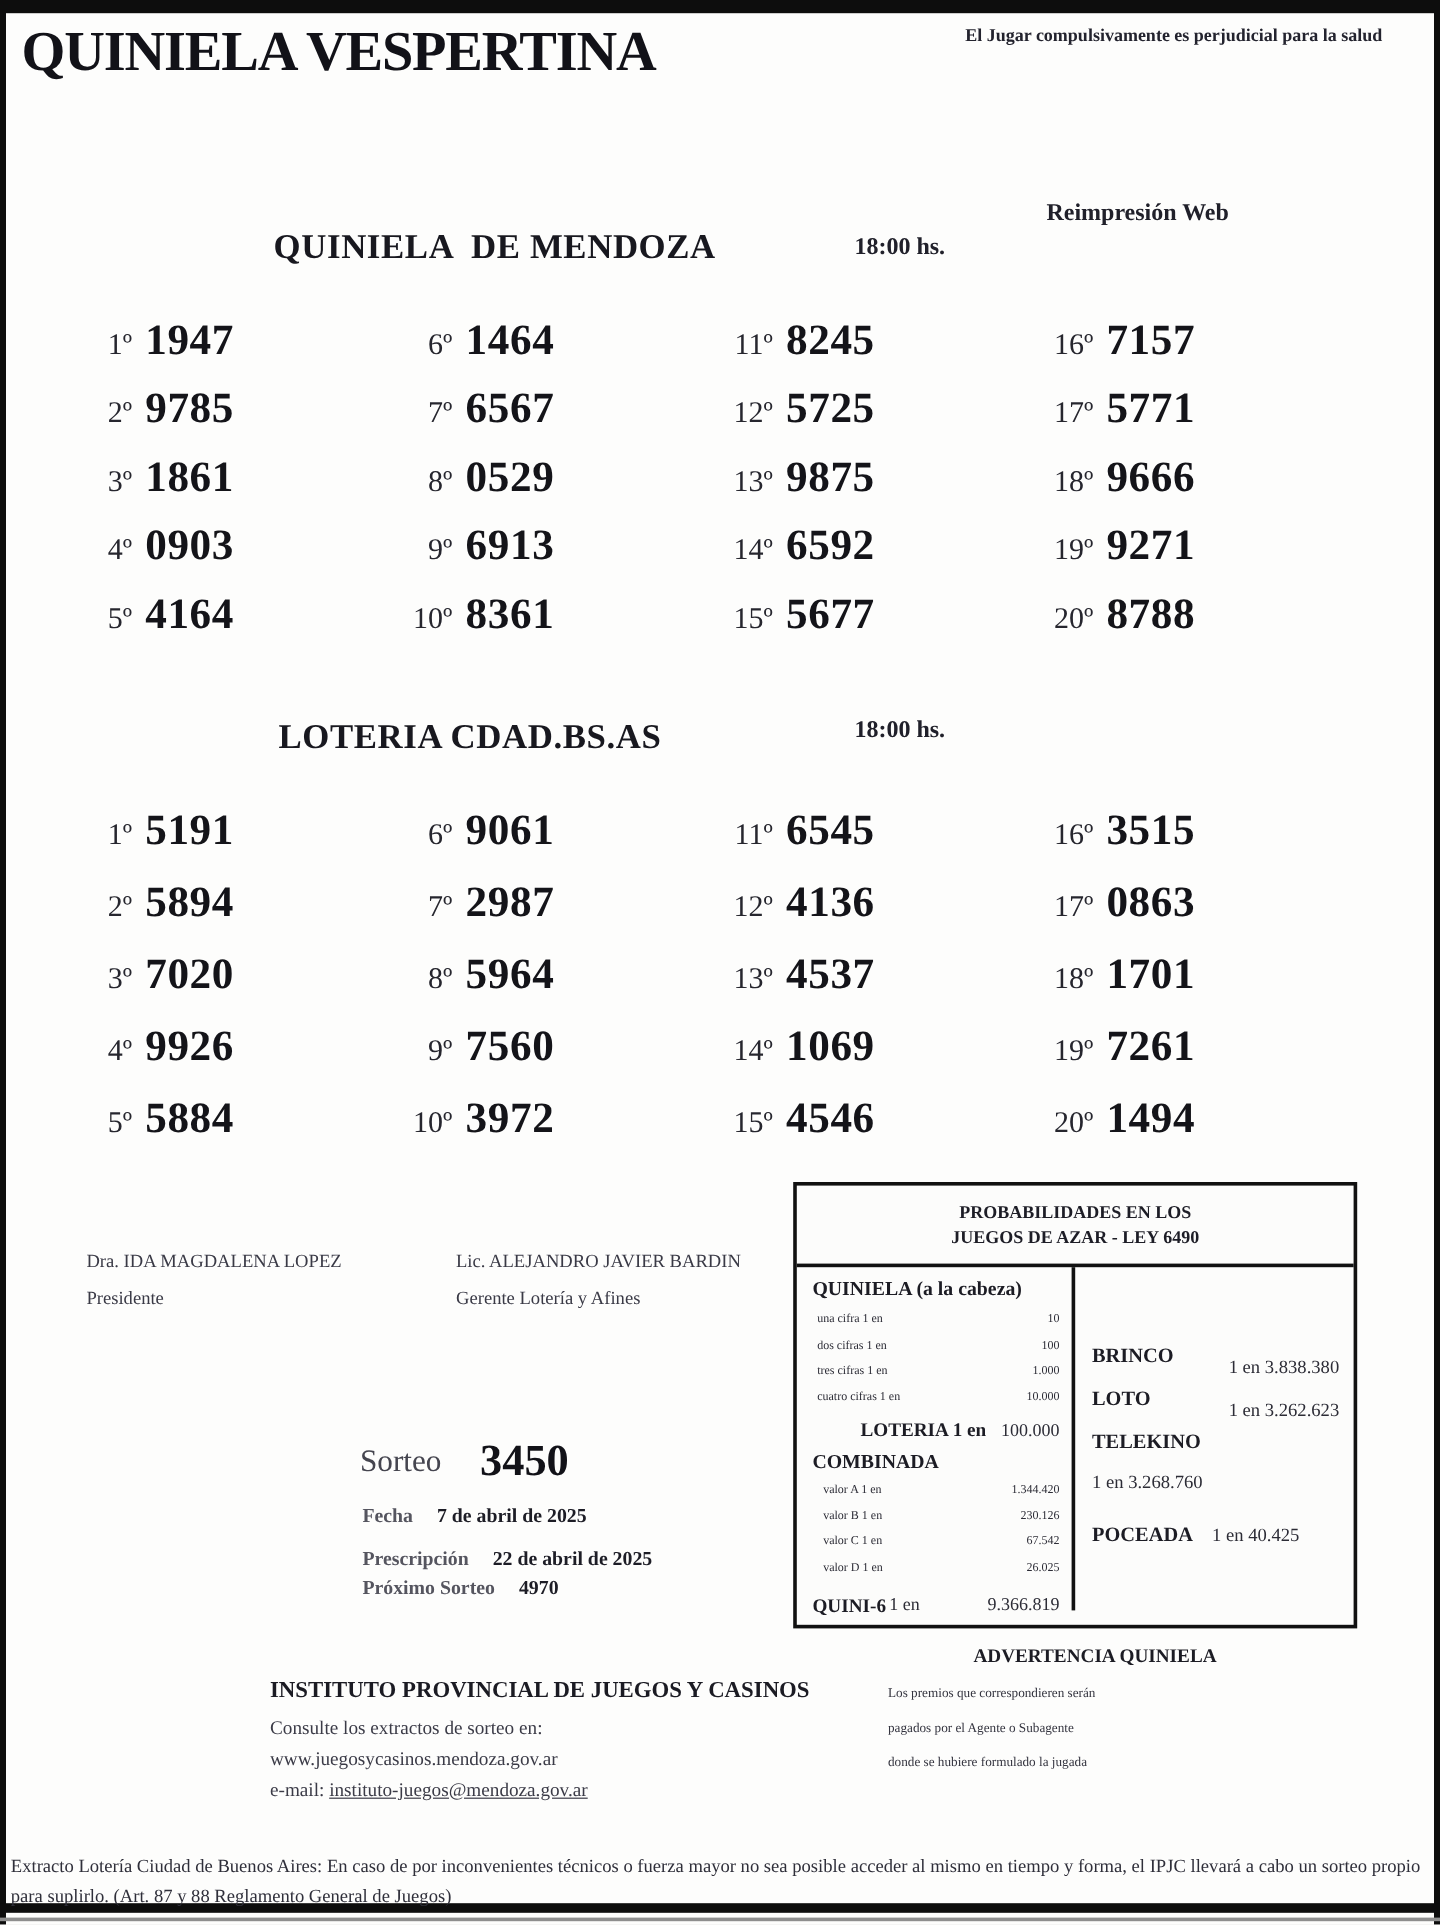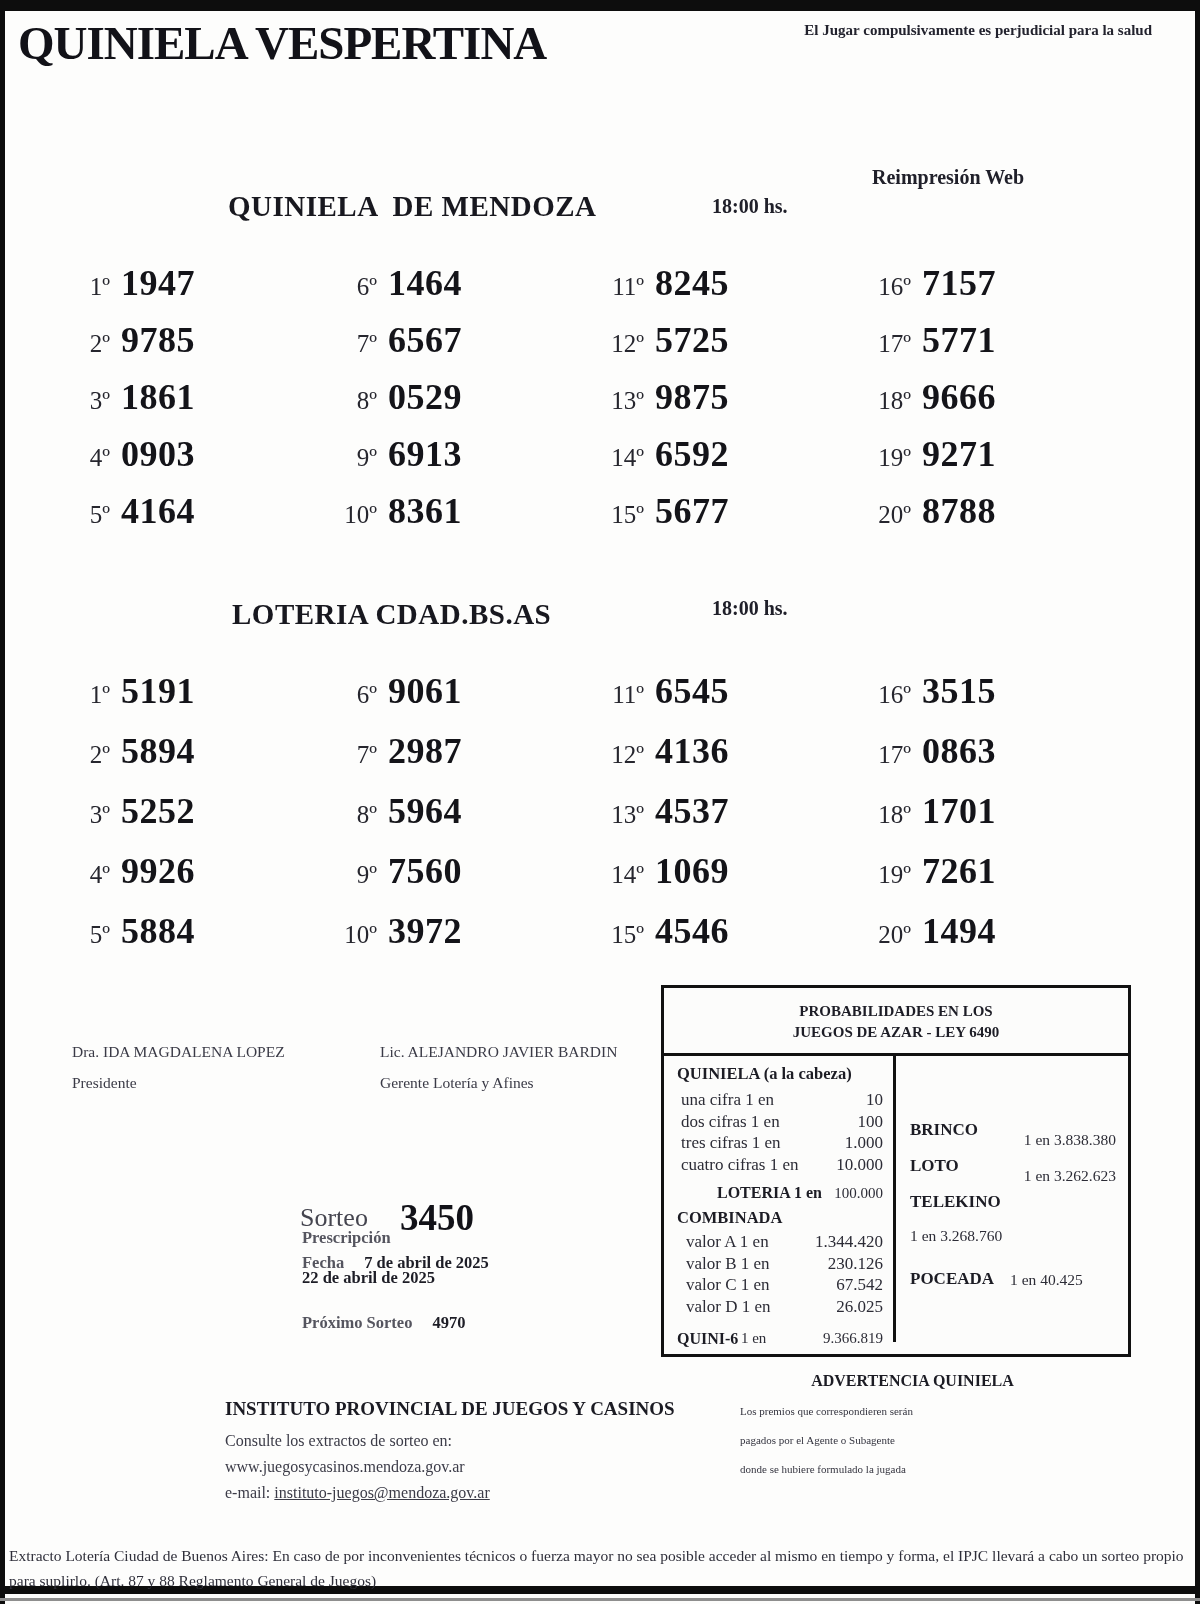--- a/index.html
+++ b/index.html
@@ -33,21 +33,21 @@
   .official .o-name{margin-bottom:13px;}
   .o1{left:72px;} .o2{left:380px;}
 
   
   .prob-box{position:absolute;left:661px;top:985px;width:470px;height:372px;border:3px solid #111;box-sizing:border-box;background:#fcfcfb;}
   .prob-head{border-bottom:3px solid #111;text-align:center;padding:13px 0 10px 0;font-size:15px;font-weight:700;line-height:21px;color:#1d1d26;}
   .prob-body{display:flex;height:286px;}
   .prob-left{width:232px;border-right:3px solid #111;box-sizing:border-box;padding:8px 10px 6px 13px;}
   .prob-right{flex:1;padding:64px 12px 8px 14px;box-sizing:border-box;}
   .q-heading{font-size:16.5px;font-weight:700;color:#1c1c24;margin-bottom:5px;}
-  .p-row{display:flex;justify-content:space-between;font-size:17px;line-height:21.5px;color:#2c2c36;}
+  .p-row{display:flex;justify-content:space-between;font-size:10px;line-height:21.5px;color:#2c2c36;}
   .p-row .p-label{padding-left:4px;}
   .row-loteria{margin-top:7px;font-size:15px;line-height:22px;margin-left:40px;}
   .row-loteria .p-label{font-weight:700;font-size:16px;padding-left:0;color:#1c1c24;}
   .c-heading{font-size:16.5px;font-weight:700;color:#1c1c24;margin-top:4px;margin-bottom:3px;}
   .combinada .p-label{padding-left:9px;}
   .row-quini{margin-top:11px;font-size:15px;}
   .row-quini .p-label{font-weight:700;font-size:16px;padding-left:0;color:#1c1c24;}
   .row-quini .p-mid{margin-left:-54px;}
   .prob-game{display:flex;justify-content:space-between;align-items:flex-start;margin-bottom:7px;}
   .prob-game .g-name{font-size:17px;font-weight:700;color:#1c1c24;}
@@ -56,21 +56,21 @@
   .prob-game:nth-child(3) .g-value{width:100%;text-align:left;margin-top:15px;}
   .prob-game:nth-child(4){justify-content:flex-start;gap:16px;margin-top:24px;}
   .prob-game:nth-child(4) .g-value{margin-top:2px;}
 
   
   .sorteo-label{position:absolute;left:300px;top:1203px;font-size:26px;color:#45454f;}
   .sorteo-number{position:absolute;left:400px;top:1196px;font-size:37px;font-weight:700;color:#121218;}
   .info-row{position:absolute;left:302px;display:flex;gap:20px;font-size:16.5px;font-weight:700;}
   .info-row .i-label{color:#55555f;}
   .info-row .i-value{color:#1d1d26;}
-  .row-fecha{top:1253px;} .row-presc{top:1228px;flex-direction:column;} .row-prox{top:1313px;}
+  .row-fecha{top:1253px;} .row-presc{top:1289px;} .row-prox{top:1313px;}
 
   
   .institute{position:absolute;left:225px;top:1398px;}
   .inst-name{font-size:19px;font-weight:700;color:#1b1b23;margin-bottom:8px;}
   .inst-line{font-size:16px;color:#3b3b47;line-height:26px;}
   .inst-line .u{text-decoration:underline;}
 
   
   .advertencia{position:absolute;left:740px;top:1372px;width:345px;}
   .adv-title{text-align:center;font-size:16px;font-weight:700;color:#1c1c24;margin-bottom:7px;}
@@ -187,21 +187,21 @@
   <div class="result">
       <span class="pos">1º</span>
       <span class="num">5191</span>
     </div>
       <div class="result">
       <span class="pos">2º</span>
       <span class="num">5894</span>
     </div>
       <div class="result">
       <span class="pos">3º</span>
-      <span class="num">5252</span>
+      <span class="num">7020</span>
     </div>
       <div class="result">
       <span class="pos">4º</span>
       <span class="num">9926</span>
     </div>
       <div class="result">
       <span class="pos">5º</span>
       <span class="num">5884</span>
     </div>
       <div class="result">

